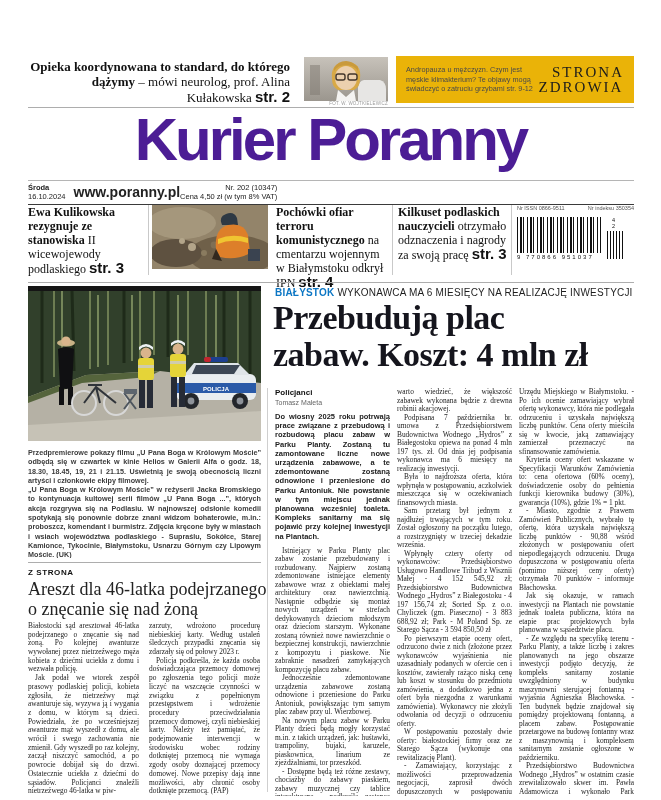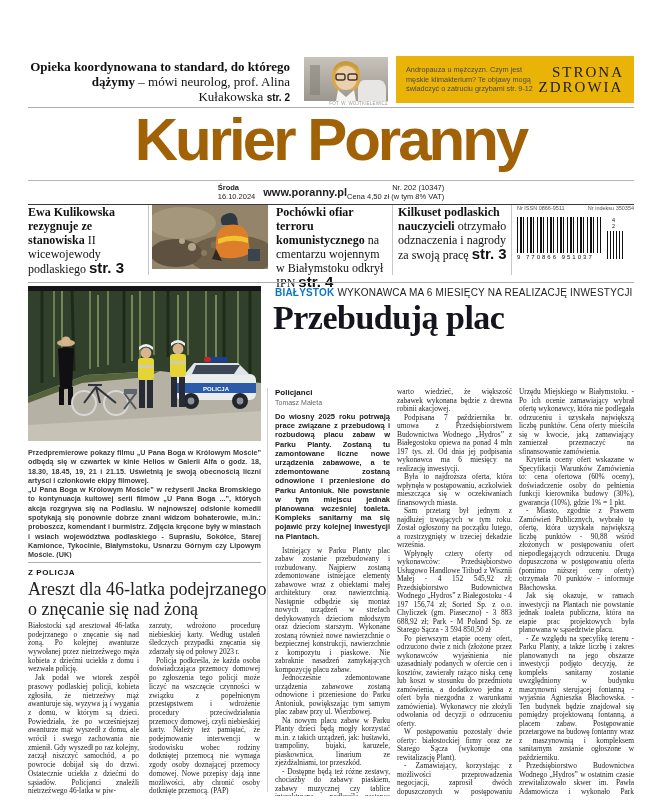--- a/index.html
+++ b/index.html
@@ -8,44 +8,44 @@
     font-family:"Liberation Serif",serif;color:#1c1c1c;
     -webkit-font-smoothing:antialiased;
   }
   .abs{position:absolute;}
 
   
   #top-strip{left:28px;top:55px;width:606px;height:50px;}
   #top-teaser{left:0;top:4px;width:262px;text-align:right;
     font:bold 13px/15px "Liberation Serif",serif;color:#111;}
   #top-teaser .reg{font-weight:normal;}
-  #top-teaser .pref{font-family:"Liberation Sans",sans-serif;font-weight:bold;font-size:10px;}
+  #top-teaser .pref{font-family:"Liberation Sans",sans-serif;font-weight:bold;font-size:15px;}
   #portrait-wrap{left:276px;top:2px;width:84px;}
   #portrait{width:84px;height:44px;display:block;}
   #portrait-credit{font:4.5px/6px "Liberation Sans",sans-serif;color:#9a9a9a;text-align:right;letter-spacing:.2px;}
   #health-box{left:368px;top:1px;width:238px;height:47px;display:flex;align-items:center;
     justify-content:space-between;padding:0 10px;box-sizing:border-box;}
   #health-text{width:128px;font:7.3px/9.6px "Liberation Sans",sans-serif;color:#4a4a4a;}
   #health-logo{font:15px/15px "Liberation Serif",serif;color:#1c1c1c;letter-spacing:2px;text-align:center;}
   #health-logo .l1{display:block;margin-left:14px;}
   #health-logo .l2{display:block;}
 
   .hrule{height:1px;background:#adadad;}
   #rule1{left:28px;top:107px;width:606px;}
 
   
   #masthead{left:0;top:106px;width:661px;text-align:center;
-    font:bold 60px/68px "Liberation Sans",sans-serif;letter-spacing:-3px;color:#a16207;}
+    font:bold 60px/68px "Liberation Sans",sans-serif;letter-spacing:-3px;color:#4c1d95;}
 
   
   #info-bar{left:28px;top:180px;width:606px;border-top:1px solid #b5b5b5;border-bottom:1.5px solid #3a3a3a;
-    display:flex;justify-content:center;align-items:center;padding:2px 0 3px;box-sizing:border-box;
+    display:flex;justify-content:flex-start;align-items:center;padding:2px 0 3px;box-sizing:border-box;
     font:7.5px/9px "Liberation Sans",sans-serif;color:#222;}
   #info-left b{display:block;}
-  #info-center{font-weight:bold;font-size:11px;padding-left:8px;}
+  #info-center{font-weight:bold;font-size:14px;padding-left:8px;}
   #info-right{text-align:right;}
   #info-right span{display:block;}
 
   
   #teaser-row{left:28px;top:203px;width:606px;height:78px;}
   .teaser{font:12px/14px "Liberation Serif",serif;color:#111;}
   .teaser b{font-weight:bold;}
   .teaser .pref{font-family:"Liberation Sans",sans-serif;font-weight:bold;font-size:15px;}
   #teaser-a{left:0;top:2px;width:117px;}
   #teaser-photo{left:124px;top:2px;width:116px;height:64px;}
@@ -280,40 +280,41 @@
     <rect x="96" y="98" width="13" height="5" fill="#5d656e" stroke="none"></rect>
   </g>
 </svg>
 
 <div id="film-caption" class="abs">
   <p>Przedpremierowe pokazy filmu „U Pana Boga w Królowym Moście” odbędą się w czwartek w kinie Helios w Galerii Alfa o godz. 18, 18.30, 18.45, 19, 21 i 21.15. Uświetnią je swoją obecnością liczni artyści i członkowie ekipy filmowej.</p>
   <p>„U Pana Boga w Królowym Moście” w reżyserii Jacka Bromskiego to kontynuacja kultowej serii filmów „U Pana Boga ...”, których akcja rozgrywa się na Podlasiu. W najnowszej odsłonie komedii spotykają się ponownie dobrze znani widzom bohaterowie, m.in.: proboszcz, komendant i burmistrz. Zdjęcia kręcone były w miastach i wsiach województwa podlaskiego - Supraślu, Sokółce, Starej Kamionce, Tykocinie, Białymstoku, Usnarzu Górnym czy Lipowym Moście. (UK)</p>
 </div>
 
 <div id="police-rule" class="abs hrule"></div>
-<div id="police-kicker" class="abs">Z POLICJA</div>
+<div id="police-kicker" class="abs">Z STRONA</div>
 <div id="police-headline" class="abs">
   <span>Areszt dla 46-latka podejrzanego</span><br>
   <span>o znęcanie się nad żoną</span>
 </div>
 <div id="police-cols" class="abs">
   <div class="pol-col">
     <p>Białostocki sąd aresztował 46-latka podejrzanego o znęcanie się nad żoną. Po kolejnej awanturze wywołanej przez nietrzeźwego męża kobieta z dziećmi uciekła z domu i wezwała policję.</p>
     <p>Jak podał we wtorek zespół prasowy podlaskiej policji, kobieta zgłosiła, że nietrzeźwy mąż awanturuje się, wyzywa ją i wygania z domu, w którym są dzieci. Powiedziała, że po wcześniejszej awanturze mąż wyszedł z domu, ale wrócił i swego zachowania nie zmienił. Gdy wyszedł po raz kolejny, zaczął niszczyć samochód, a po powrocie dobijał się do drzwi. Ostatecznie uciekła z dziećmi do sąsiadów. Policjanci znaleźli nietrzeźwego 46-latka w piw-</p>
   </div>
   <div class="pol-col">
     <p>nicy. Został zatrzymany i usłyszał zarzuty, wdrożono procedurę niebieskiej karty. Według ustaleń śledczych przypadki znęcania się zdarzały się od połowy 2023 r.</p>
     <p>Policja podkreśla, że każda osoba doświadczająca przemocy domowej po zgłoszenia tego policji może liczyć na wszczęcie czynności w związku z popełnionym przestępstwem i wdrożenie procedury przeciwdziałania przemocy domowej, czyli niebieskiej karty. Należy też pamiętać, że podejmowanie interwencji w środowisku wobec rodziny dotkniętej przemocą nie wymaga zgody osoby doznającej przemocy domowej. Nowe przepisy dają inne możliwości, aby chronić osoby dotknięte przemocą. (PAP)</p>
   </div>
 </div>
 
 <div id="kicker-row" class="abs"><span class="city">BIAŁYSTOK</span>&nbsp;<span>WYKONAWCA MA 6 MIESIĘCY NA REALIZACJĘ INWESTYCJI</span></div>
 
 <div id="main-headline" class="abs">
   <span>Przebudują plac</span><br>
+  <span>zabaw. Koszt: 4 mln zł</span>
 </div>
 
 <div id="art-vdiv" class="abs"></div>
 
 <div id="article" class="abs">
   <div class="art-col">
     <p id="rubric">Policjanci</p>
     <p id="author">Tomasz Maleta</p>
     <p class="lead">Do wiosny 2025 roku potrwają prace związane z przebudową i rozbudową placu zabaw w Parku Planty. Zostaną tu zamontowane liczne nowe urządzenia zabawowe, a te zdemontowane zostaną odnowione i przeniesione do Parku Antoniuk. Nie powstanie w tym miejscu jednak planowana wcześniej toaleta. Kompleks sanitarny ma się pojawić przy kolejnej inwestycji na Plantach.</p>
     <p>Istniejący w Parku Planty plac zabaw zostanie przebudowany i rozbudowany. Najpierw zostaną zdemontowane istniejące elementy zabawowe wraz z obiektami małej architektury oraz nawierzchnią. Następnie odbędzie się montaż nowych urządzeń w strefach dedykowanych dzieciom młodszym oraz dzieciom starszym. Wykonane zostaną również nowe nawierzchnie o bezpiecznej konstrukcji, nawierzchnie z kompozytu i piaskowe. Nie zabraknie nasadzeń zamykających kompozycję placu zabaw.</p>

